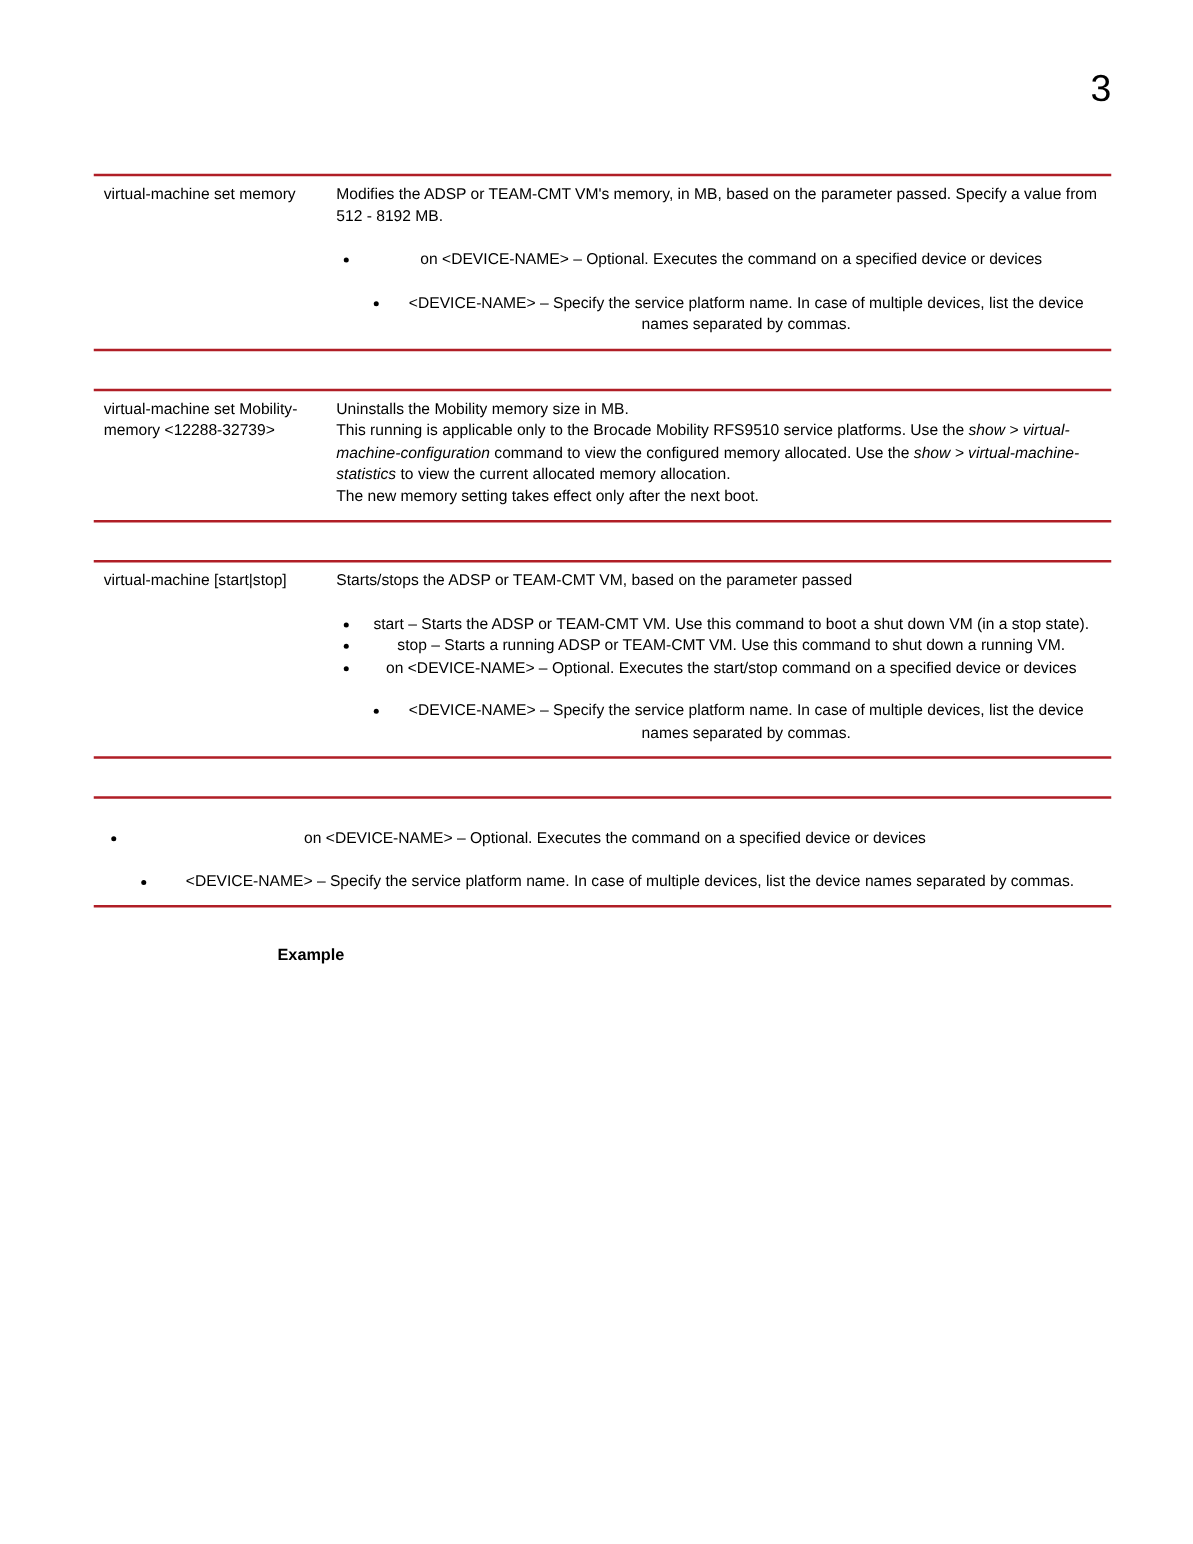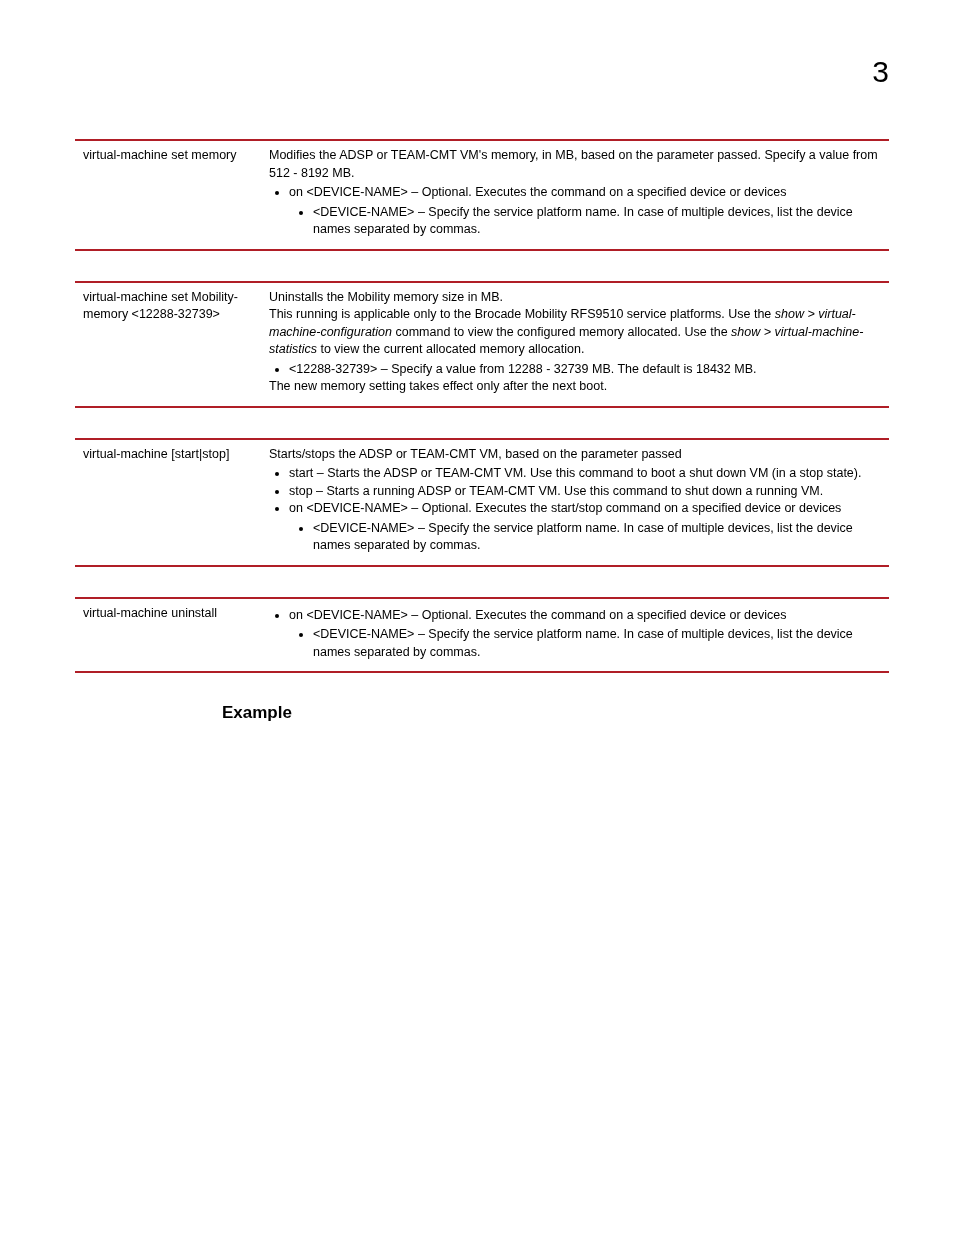--- a/index.html
+++ b/index.html
@@ -36,36 +36,37 @@
       line-height: 1.4;
     }
     .col-right {
       flex: 1;
       line-height: 1.4;
     }
     .col-right p {
       margin: 0 0 0 0;
     }
     ul {
-      margin: 2px 0 0 0;
+      margin: 17px 0 0 0;
       padding-left: 20px;
       list-style-type: disc;
+      text-align: center;
     }
     ul ul {
       padding-left: 24px;
     }
     li {
       margin-bottom: 0;
     }
     .italic {
       font-style: italic;
     }
     .example-label {
       font-weight: bold;
-      font-size: 17px;
+      font-size: 13px;
       margin-left: 147px;
       margin-top: 18px;
     }
   </style>
 </head>
 <body>
 
 <div class="page">
   <div class="page-number">3</div>
 
@@ -87,23 +88,20 @@
   </div>
 
   <div class="table-block">
     <div class="row">
       <div class="col-left">virtual-machine set Mobility-memory &lt;12288-32739&gt;</div>
       <div class="col-right">
         <p>Uninstalls the Mobility memory size in MB.</p>
         <p>
           <span>This running is applicable only to the Brocade Mobility RFS9510 service platforms. Use the </span><span class="italic">show &gt; virtual-machine-configuration</span><span> command to view the configured memory allocated. Use the </span><span class="italic">show &gt; virtual-machine-statistics</span><span> to view the current allocated memory allocation.</span>
         </p>
-        <ul>
-          <li>&lt;12288-32739&gt; – Specify a value from 12288 - 32739 MB. The default is 18432 MB.</li>
-        </ul>
         <p>The new memory setting takes effect only after the next boot.</p>
       </div>
     </div>
   </div>
 
   <div class="table-block">
     <div class="row">
       <div class="col-left">virtual-machine [start|stop]</div>
       <div class="col-right">
         <p>Starts/stops the ADSP or TEAM-CMT VM, based on the parameter passed</p>
@@ -116,21 +114,20 @@
               <li>&lt;DEVICE-NAME&gt; – Specify the service platform name. In case of multiple devices, list the device names separated by commas.</li>
             </ul>
           </li>
         </ul>
       </div>
     </div>
   </div>
 
   <div class="table-block">
     <div class="row">
-      <div class="col-left">virtual-machine uninstall</div>
       <div class="col-right">
         <ul>
           <li>
             <span>on &lt;DEVICE-NAME&gt; – Optional. Executes the command on a specified device or devices</span>
             <ul>
               <li>&lt;DEVICE-NAME&gt; – Specify the service platform name. In case of multiple devices, list the device names separated by commas.</li>
             </ul>
           </li>
         </ul>
       </div>

